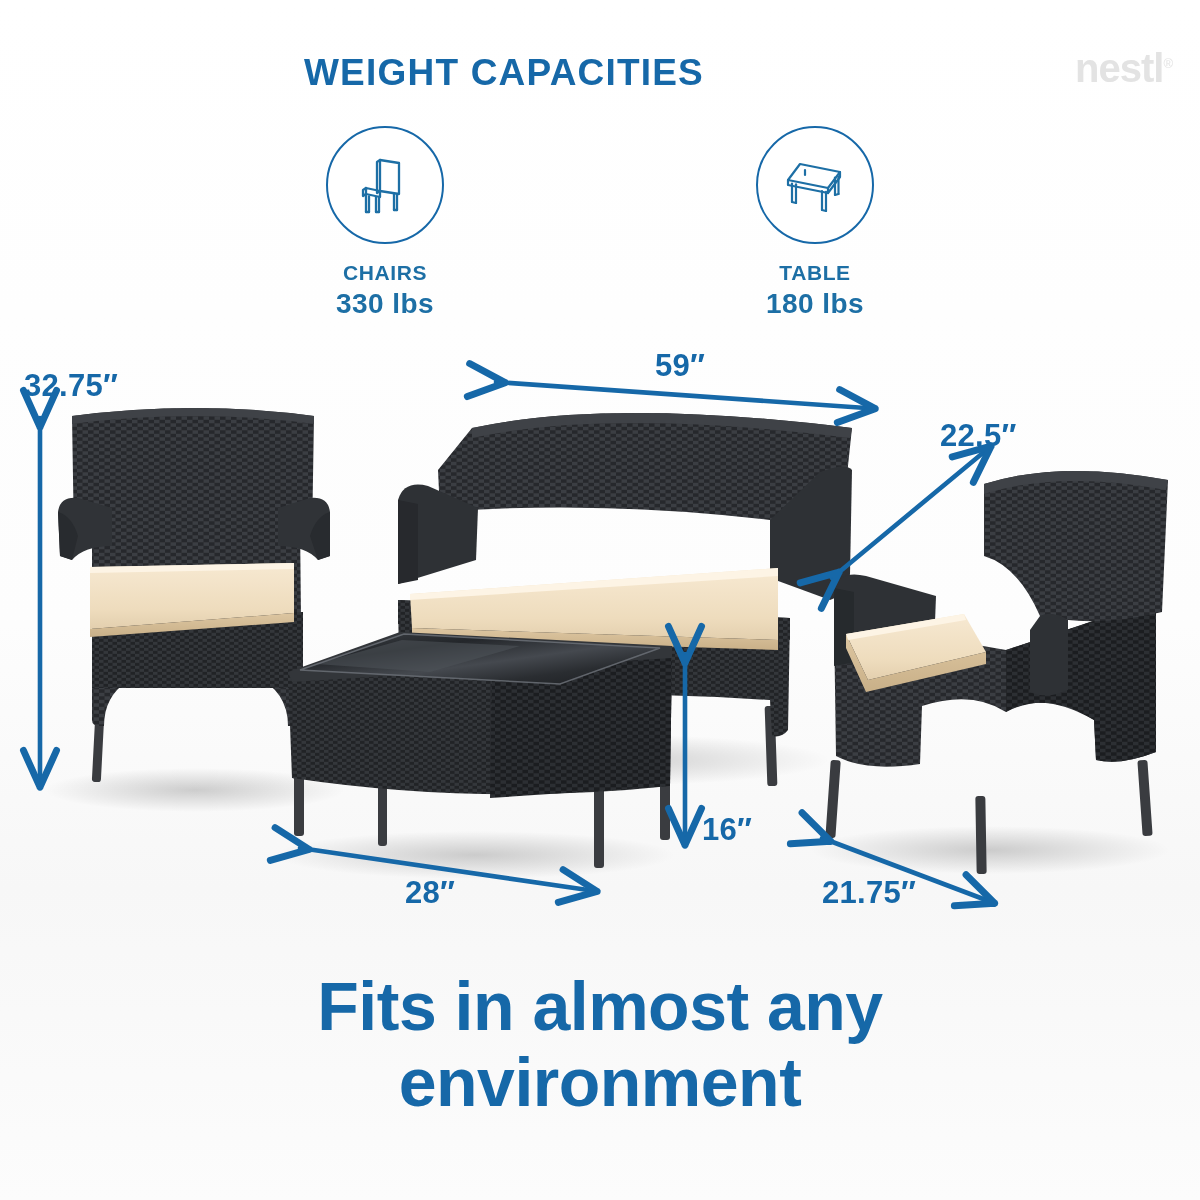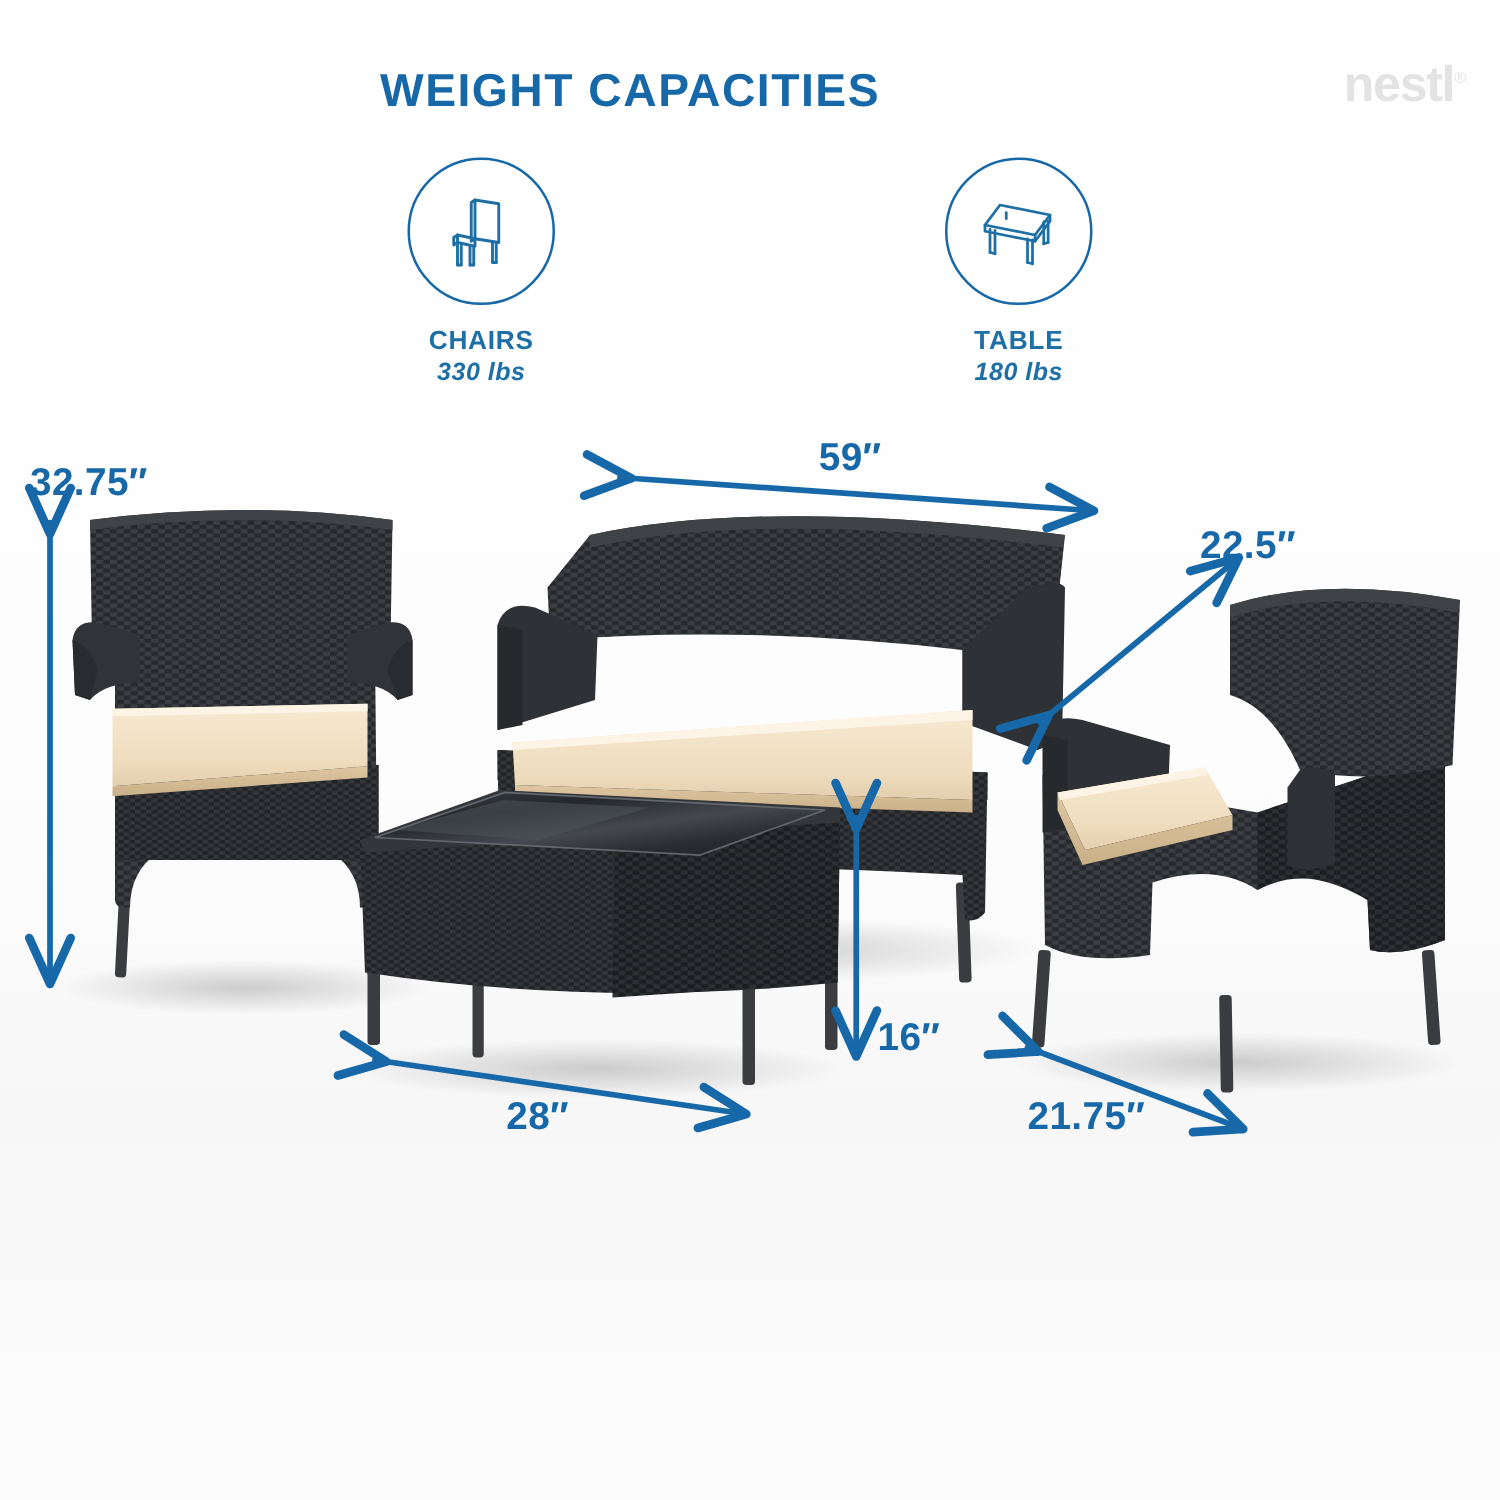--- a/index.html
+++ b/index.html
@@ -43,32 +43,32 @@
     border:2.6px solid #1668a8;
     margin:0 auto 16px auto;
     display:flex; align-items:center; justify-content:center;
     background:#fff;
   }
   .cap-label {
     font-size:21px; font-weight:bold; color:#1d6fa5;
     letter-spacing:.6px; line-height:1.25;
   }
   .cap-value {
-    font-size:20px; font-weight:bold; color:#1d6fa5;
-    letter-spacing:.4px; line-height:1.25;font-style:italic;
+    font-size:28px; font-weight:bold; color:#1d6fa5;
+    letter-spacing:.4px; line-height:1.25;
   }
 
   
   .dim {
     position:absolute; color:#1668a8; font-weight:bold;
     font-size:31px; letter-spacing:.3px; white-space:nowrap;
   }
   .dim-3275 { left:24px;  top:368px; }
   .dim-41   { left:655px; top:348px; }
-  .dim-225  { left:940px; top:418px;margin-left:20px; }
+  .dim-225  { left:940px; top:418px; }
   .dim-16   { left:702px; top:775px;margin-top:37px; }
   .dim-28   { left:405px; top:875px; }
   .dim-2175 { left:822px; top:875px; }
 
   
   .headline {
     position:absolute; left:0; top:968px; width:1200px;
     text-align:center; color:#1668a8;
     font-size:68px; font-weight:bold; line-height:1.12;
     letter-spacing:-.5px;
@@ -305,14 +305,18 @@
     </g>
   </svg>
 
   <div class="dim dim-3275">32.75″</div>
   <div class="dim dim-41">59″</div>
   <div class="dim dim-225">22.5″</div>
   <div class="dim dim-16">16″</div>
   <div class="dim dim-28">28″</div>
   <div class="dim dim-2175">21.75″</div>
 
+  <div class="headline">
+    <div>Fits in almost any</div>
+    <div>environment</div>
+  </div>
 
 </div>
 
 </body></html>

